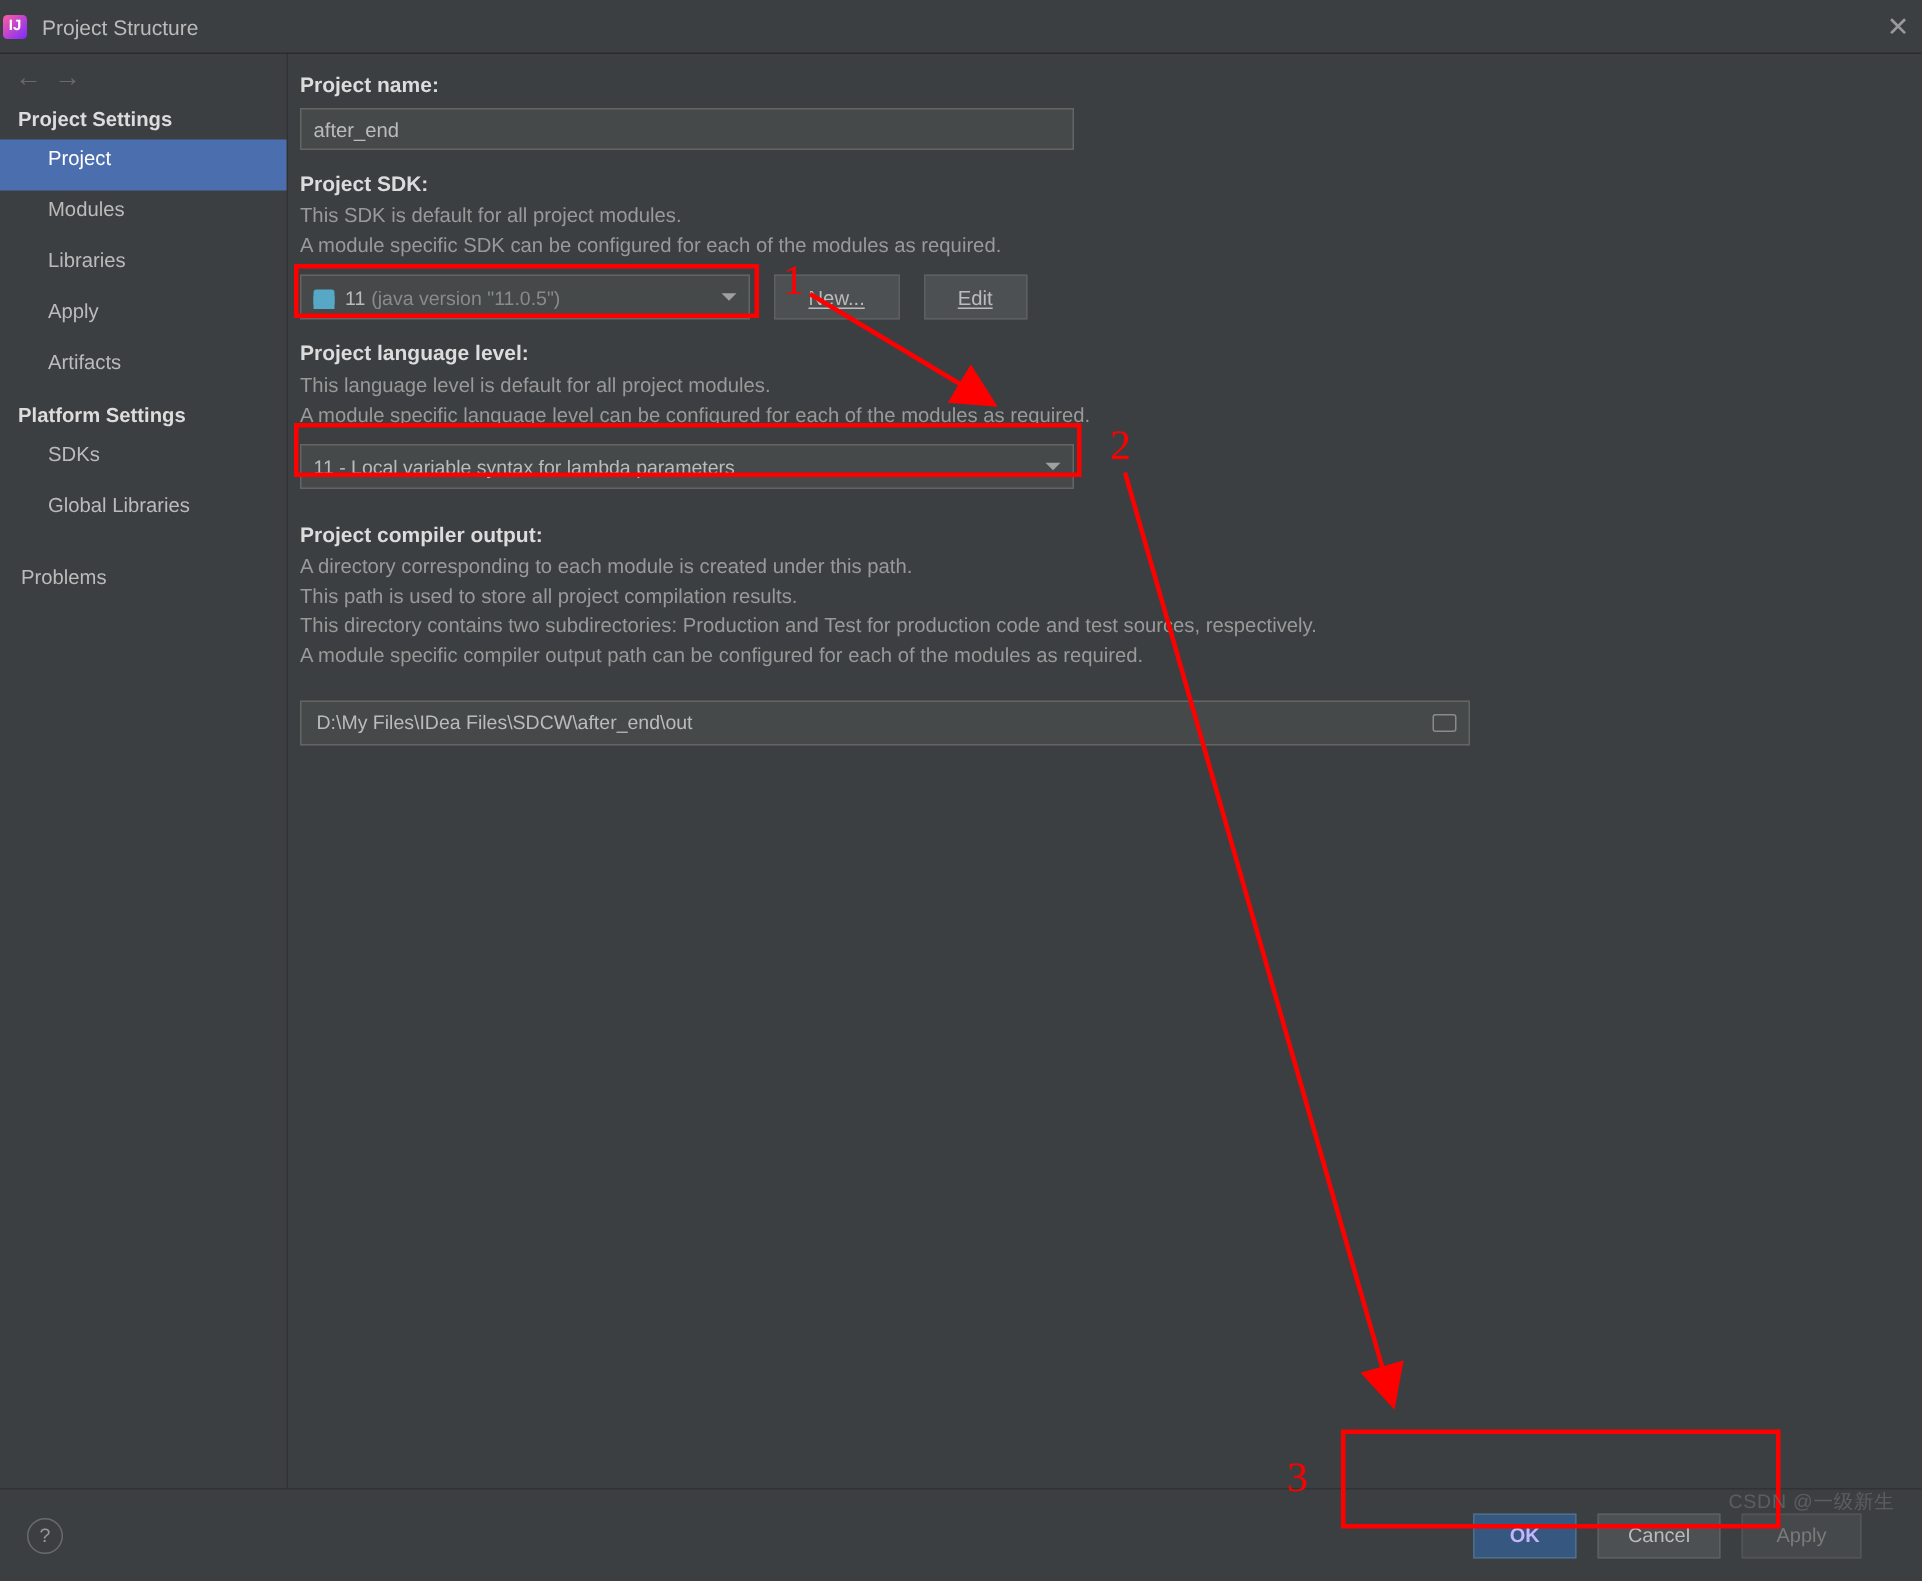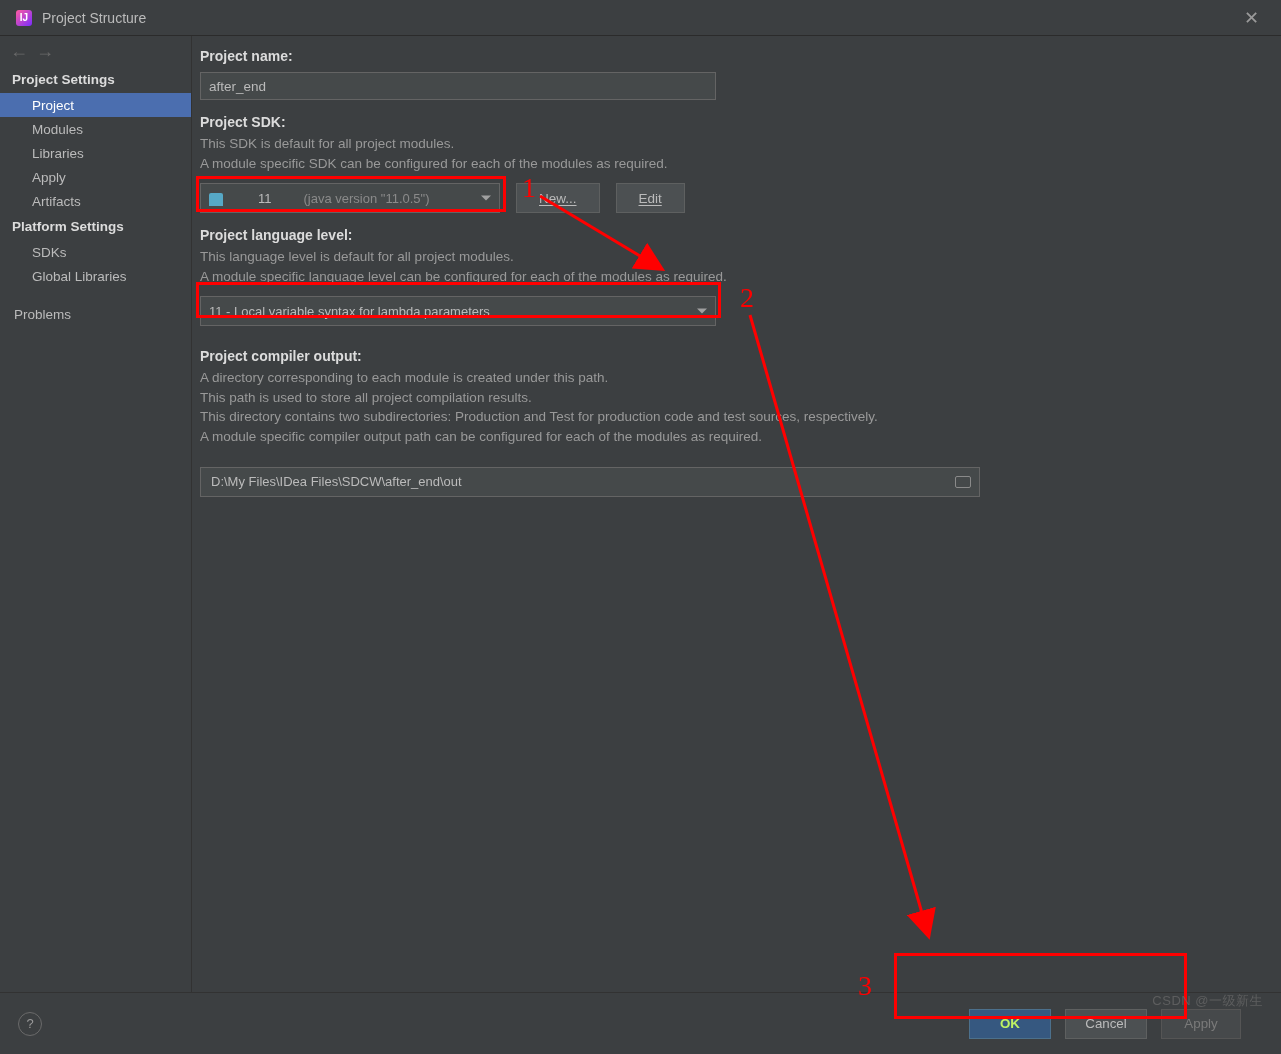--- a/index.html
+++ b/index.html
@@ -9,21 +9,21 @@
       font-size: 13px;
       background: #3c3f41;
       color: #bbbbbb;
       position: relative;
     }
     .title-bar {
       height: 36px;
       background: #3c3f41;
       display: flex;
       align-items: center;
-      padding: 0 16px;
+      padding: 0 2px;
       border-bottom: 1px solid #2b2b2b;
     }
     .title-bar .app-icon {
       width: 16px; height: 16px;
       border-radius: 3px;
       background: linear-gradient(135deg,#ff5ca0 0%, #7a2cff 100%);
       display: flex; align-items: center; justify-content: center;
       font-size: 10px; font-weight: bold; color: white;
       margin-right: 10px;
     }
@@ -53,21 +53,21 @@
       gap: 8px;
     }
     .nav-arrows span { color: #6a6a6a; font-size: 18px; line-height: 1; cursor: default; }
     .section-header {
       font-weight: bold;
       color: #dcdcdc;
       padding: 6px 12px;
       font-size: 13.5px;
     }
     .side-item {
-      padding: 5px 12px 4px 32px;
+      padding: 5px 12px 14px 32px;
       color: #bbbbbb;
       cursor: pointer;
       font-size: 13.5px;
     }
     .side-item.selected { background: #4b6eaf; color: #ffffff; }
     .side-spacer { height: 14px; }
 
     .main {
       flex: 1;
       padding: 12px 20px 0 8px;
@@ -105,21 +105,21 @@
       align-items: center;
       padding: 0 28px 0 8px;
       position: relative;
       cursor: pointer;
     }
     .dropdown .caret {
       position: absolute; right: 8px; top: 50%; transform: translateY(-50%);
       width: 0; height: 0; border-left: 5px solid transparent; border-right: 5px solid transparent;
       border-top: 5px solid #a0a0a0;
     }
-    .sdk-dropdown { width: 300px; gap: 28px; }
+    .sdk-dropdown { width: 300px; }
     .lang-dropdown { width: 516px; margin-top: 10px; }
     .folder-icon {
       width: 14px; height: 10px;
       background: #56a8c6;
       border-radius: 2px 2px 0 0;
       box-shadow: 0 3px 0 #56a8c6;
       margin-right: 7px;
       display: inline-block;
     }
     .dim-text { color: #8a8a8a; margin-left: 4px; }
@@ -163,23 +163,23 @@
       width: 24px; height: 24px;
       border: 1px solid #6a6a6a;
       border-radius: 50%;
       display: flex; align-items: center; justify-content: center;
       color: #9a9a9a; font-size: 13px; cursor: pointer;
     }
     .bottom-bar .spacer { flex: 1; }
     .btn-primary {
       background: #365880;
       border: 1px solid #4c708c;
-      color: #bef264;
+      color: #c4b5fd;
       font-weight: bold;
-      width: 82px; height: 30px; cursor: pointer;
+      width: 69px; height: 30px; cursor: pointer;
     }
     .btn-std {
       background: #4c5052;
       border: 1px solid #5e6060;
       color: #bbbbbb;
       width: 82px; height: 30px; cursor: pointer;
     }
     .btn-disabled {
       background: #46494b;
       border: 1px solid #555;

